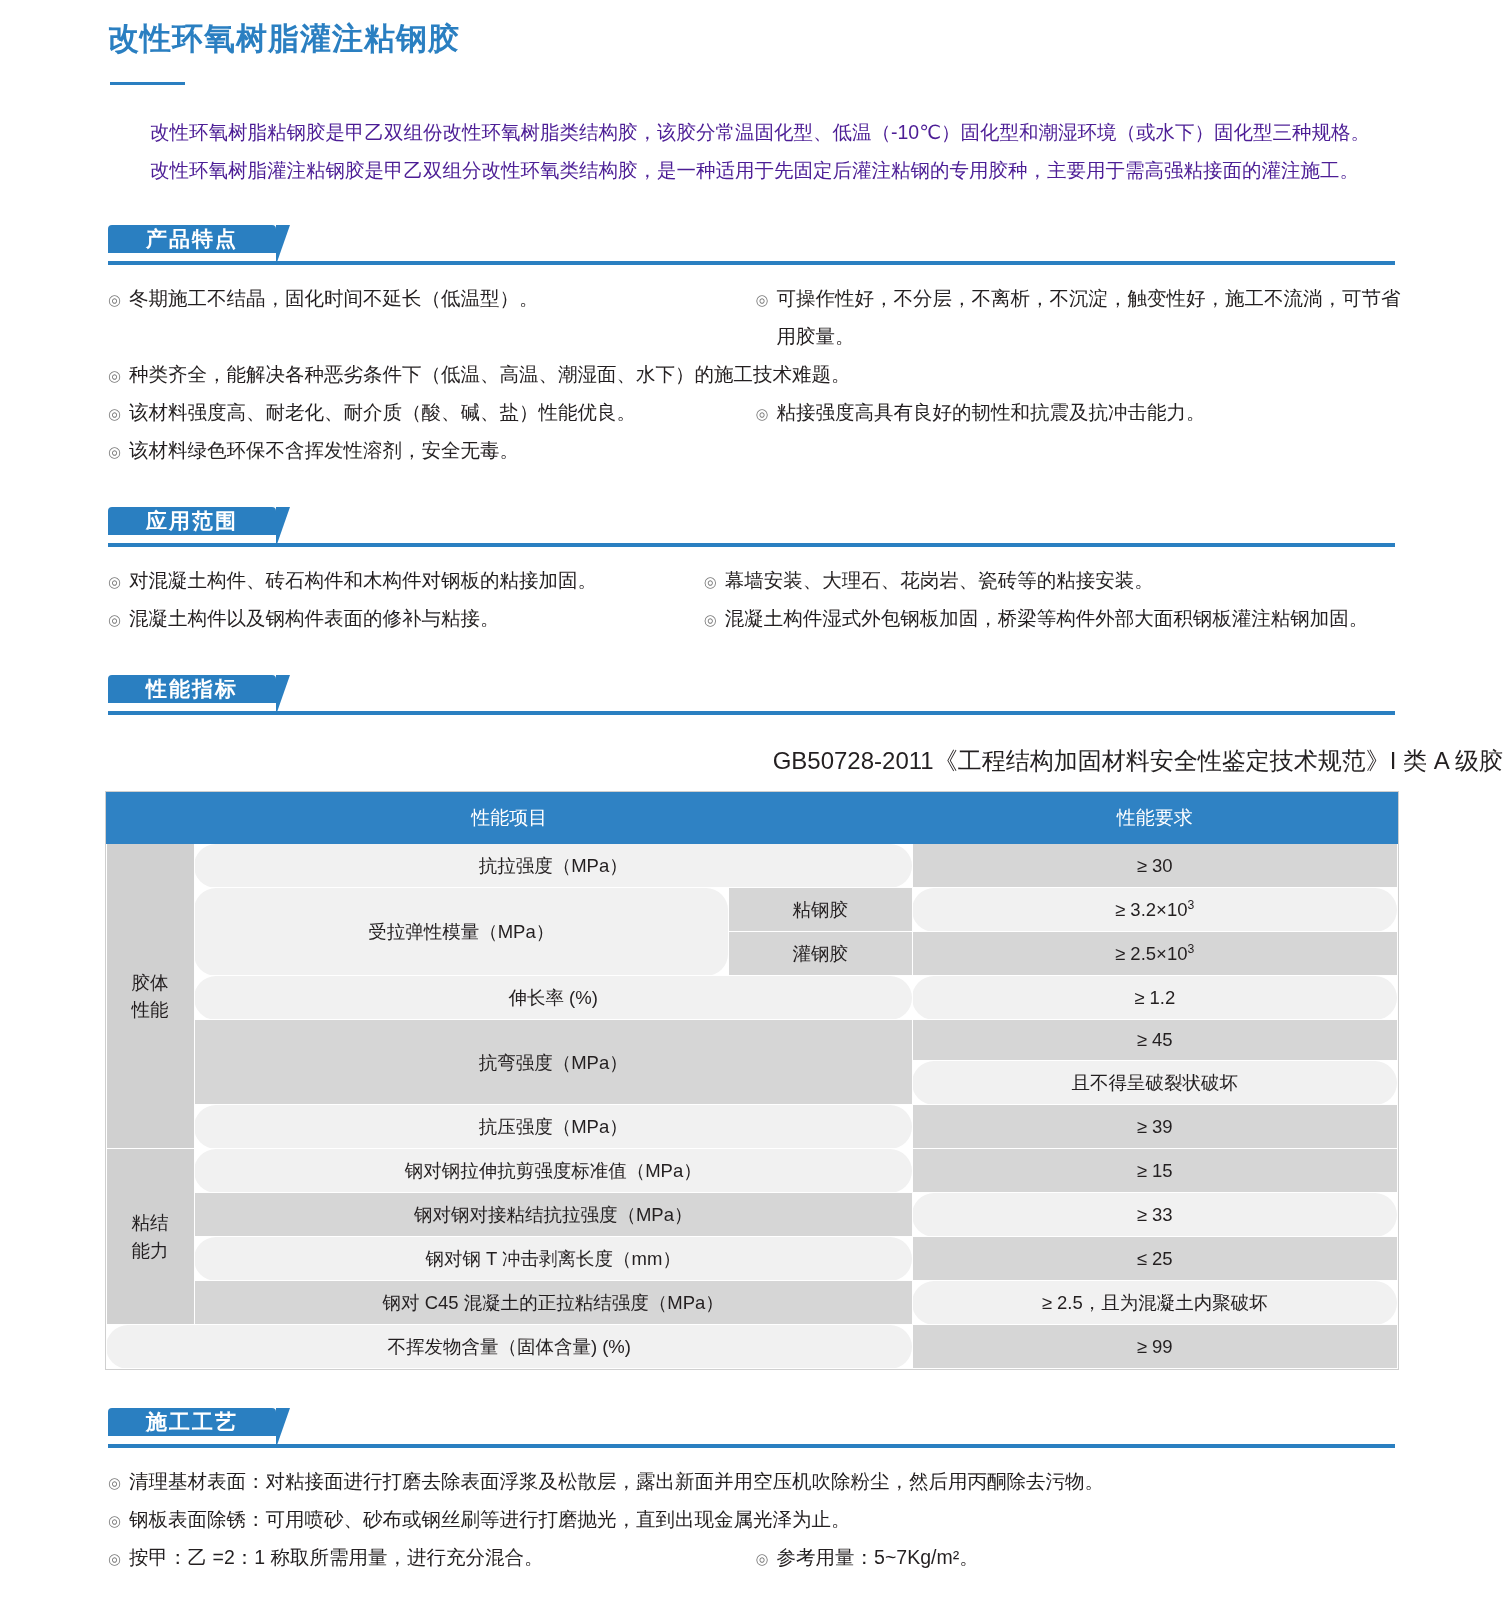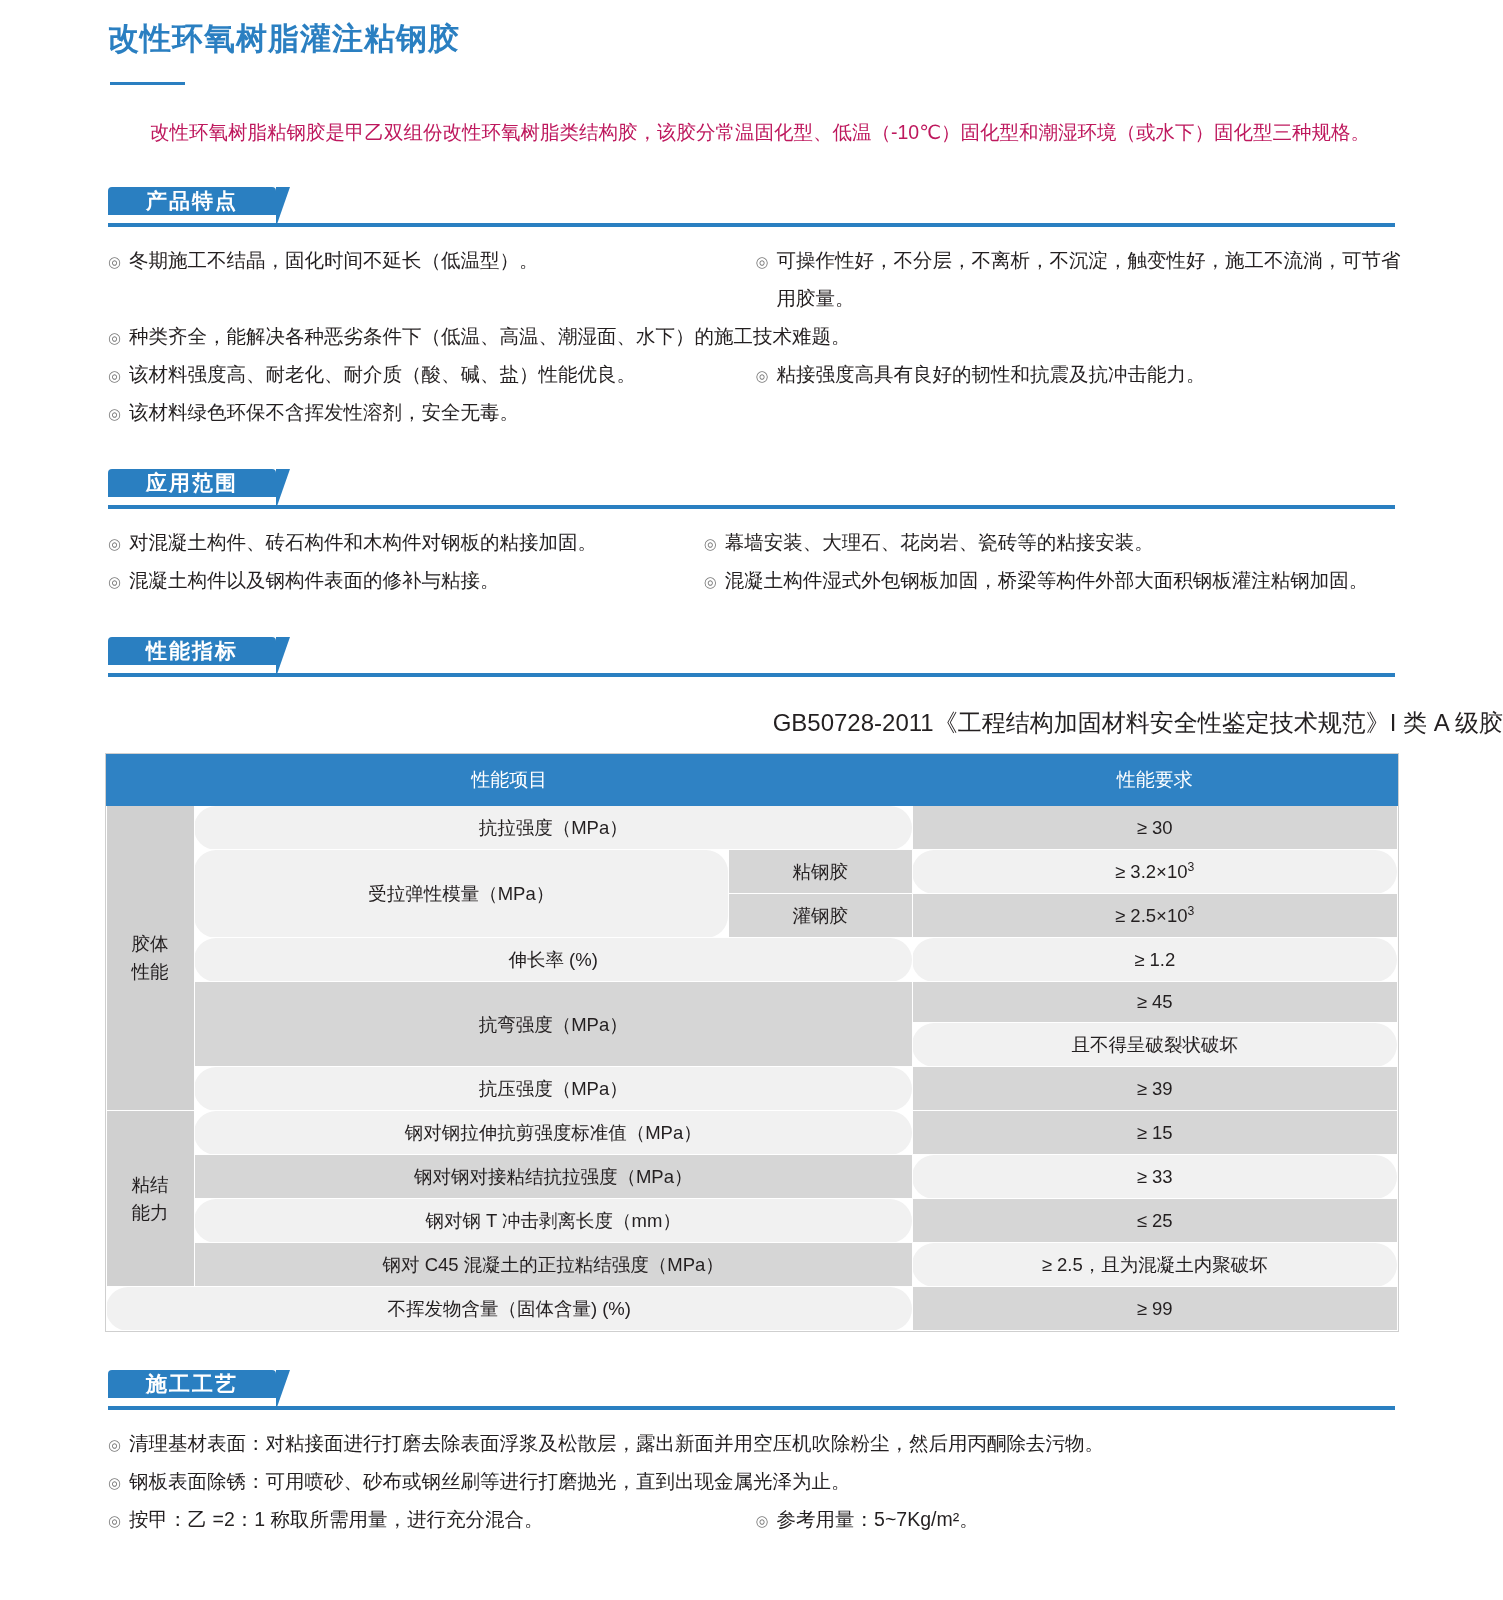--- a/index.html
+++ b/index.html
@@ -25,21 +25,21 @@
   .title-rule {
     width: 75px;
     height: 3px;
     background: #2a7fc1;
     margin: 22px 0 0 110px;
   }
   .intro {
     margin: 30px 0 12px 0;
     padding: 0 108px 0 150px;
     font-size: 19.5px;
-    color: #be185d;
+    color: #4c1d95;
     line-height: 1.75;
   }
   .intro p { margin: 0 0 4px 0; }
 
   .section-head {
     margin: 38px 0 10px 108px;
     position: relative;
     display: block;
     width: calc(100% - 216px);
     height: 40px;
@@ -145,20 +145,21 @@
 </head>
 <body>
 
 <div class="page">
 
   <div class="title">改性环氧树脂灌注粘钢胶</div>
   <div class="title-rule"></div>
 
   <div class="intro">
     <p>改性环氧树脂粘钢胶是甲乙双组份改性环氧树脂类结构胶，该胶分常温固化型、低温（-10℃）固化型和潮湿环境（或水下）固化型三种规格。</p>
+    <p>改性环氧树脂灌注粘钢胶是甲乙双组分改性环氧类结构胶，是一种适用于先固定后灌注粘钢的专用胶种，主要用于需高强粘接面的灌注施工。</p>
   </div>
 
   <div class="section-head">
     <div class="tab">产品特点</div>
     <div class="bar"></div>
   </div>
   <div class="bullets">
     <div class="brow">
       <div class="bcell half">
         <span class="marker">◎</span>

